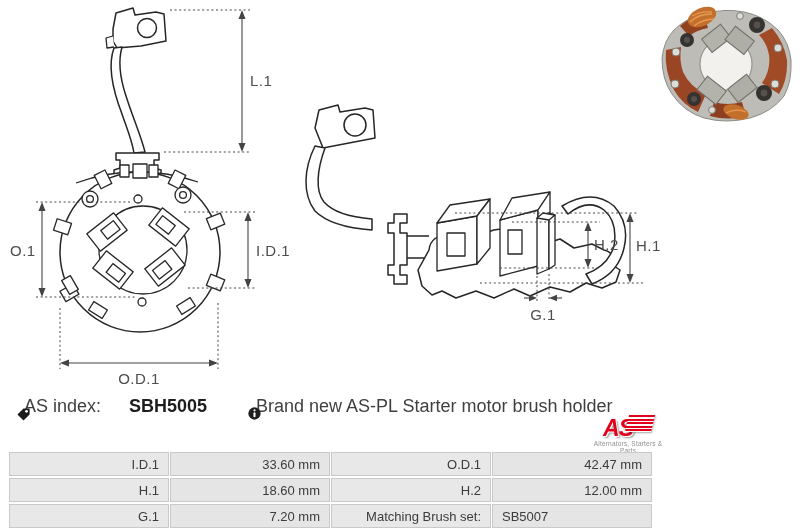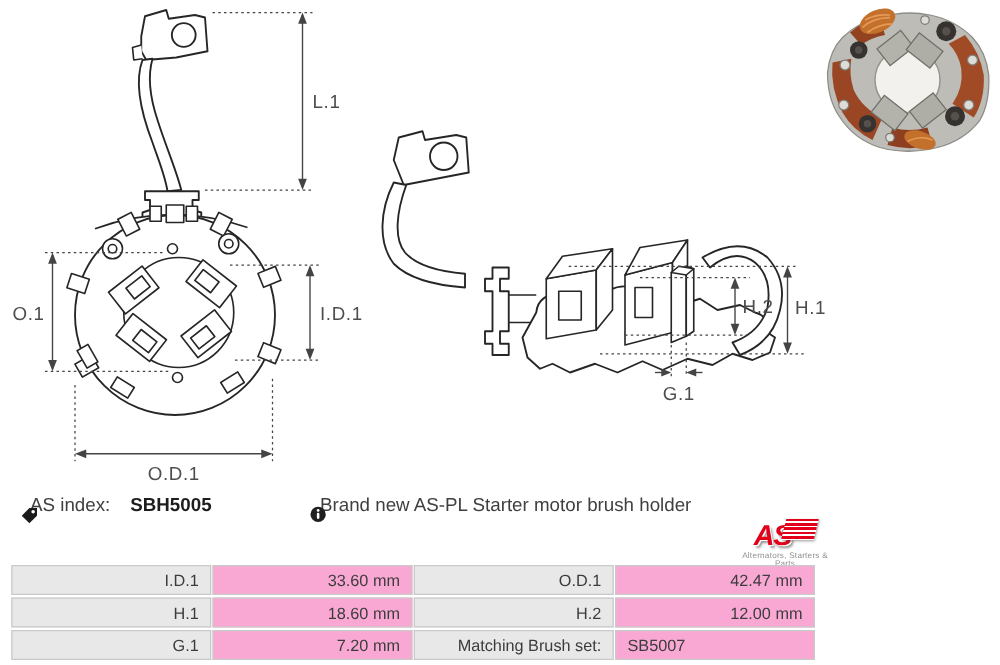--- a/index.html
+++ b/index.html
@@ -7,38 +7,38 @@
         font-family:"Liberation Sans",sans-serif;color:#3c3c3c;}
   svg{position:absolute;overflow:visible;}
   svg text{font-family:"Liberation Sans",sans-serif;}
   .outline{fill:#fff;stroke:#262626;stroke-width:1.5;stroke-linejoin:round;}
   .outline2{fill:#fff;stroke:#262626;stroke-width:1.3;stroke-linejoin:round;}
   .dim{stroke:#444;stroke-width:1.1;fill:none;}
   .dash{stroke:#444;stroke-width:1;fill:none;stroke-dasharray:2 2.6;}
   .arrow{fill:#444;stroke:none;}
   .dimlabel{fill:#4d4d4d;font-size:15px;letter-spacing:.5px;}
   
-  .info-item{position:absolute;display:flex;align-items:center;gap:8px;font-size:15px;color:#3f3f3f;white-space:nowrap;}
-  .info-item .val{font-weight:bold;color:#1d1d1d;margin-left:8px;}
+  .info-item{position:absolute;display:flex;align-items:center;gap:8px;font-size:18px;color:#3f3f3f;white-space:nowrap;}
+  .info-item .val{font-weight:bold;color:#1d1d1d;margin-left:20px;}
   .std-line{font-weight:bold;color:#e2001a;letter-spacing:.2px;}
   .icon{display:inline-flex;flex:0 0 auto;}
   
   .as-logo{position:absolute;left:585px;top:415px;width:86px;text-align:center;line-height:1;}
   .as-logo .mark{position:relative;display:inline-block;height:24px;}
   .as-logo .as-text{font-style:italic;font-weight:bold;font-size:23px;color:#e2001a;
      letter-spacing:-1px;text-shadow:1px 1px 0 #fff,2px 2px 2px rgba(60,60,60,.55);}
   .as-logo .stripes{display:inline-block;width:26px;height:17px;margin-left:-6px;vertical-align:4px;
      transform:skewX(-14deg);
      background:repeating-linear-gradient(to bottom,#e2001a 0 2px,#fff 2px 3.5px);
      box-shadow:1px 1px 2px rgba(60,60,60,.45);}
   .as-logo .tagline{font-size:6.5px;color:#8f8f8f;margin-top:2px;letter-spacing:.2px;}
   
   .spec{position:absolute;left:8px;top:450px;border-collapse:separate;border-spacing:1px 2px;}
   .spec td{width:160px;box-sizing:border-box;height:24px;padding:2px 9px;font-size:13px;
-     border:1px solid #c9c9c9;text-align:right;vertical-align:middle;background:#f9a8d4;color:#3c3c3c;}
+     border:1px solid #c9c9c9;text-align:right;vertical-align:middle;background:#e5e5e5;color:#3c3c3c;}
   .spec td.lab{background:#e8e8e8;}
   .spec td.ctr{text-align:left;}
 </style>
 </head>
 <body>
 
 <div class="page">
 
   <svg style="left:20px;top:2px" width="260" height="182" viewBox="0 0 260 182">
     <g>

